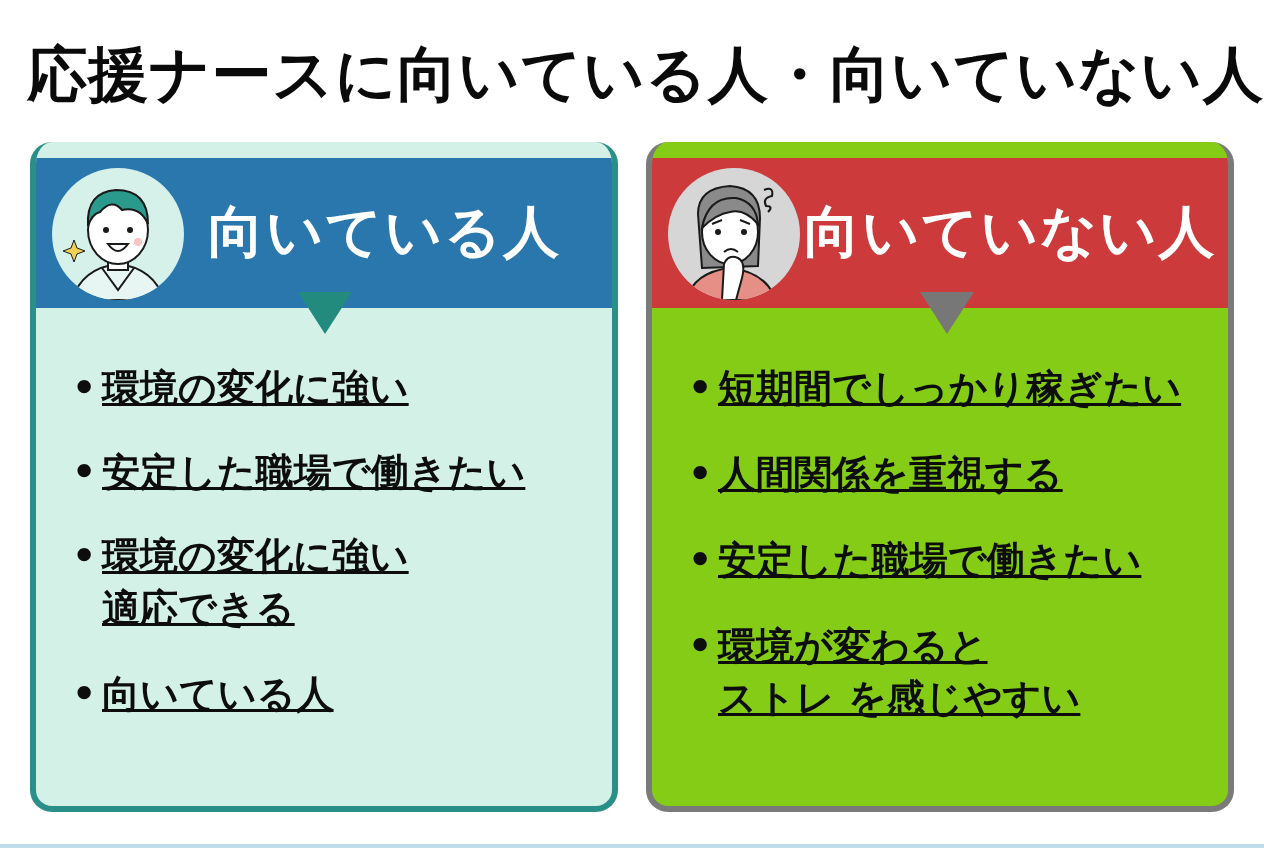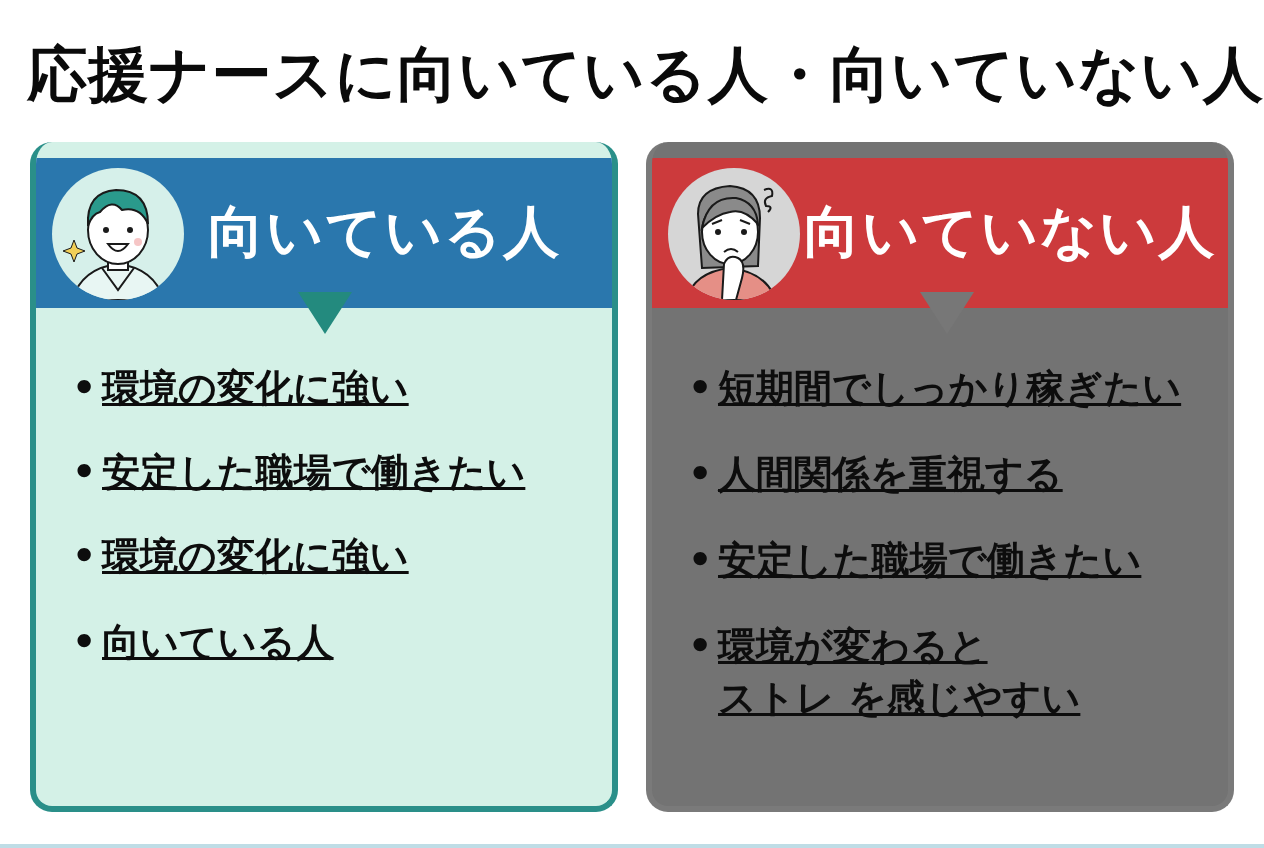--- a/index.html
+++ b/index.html
@@ -10,21 +10,21 @@
     position: absolute; left: 0; top: 44px; width: 1264px;
     text-align: right; font-size: 60px; font-weight: bold; letter-spacing: 1px;
     color: #0a0a0a; line-height: 60px;
   }
 
   .panel {
     position: absolute; top: 142px; height: 670px; width: 588px;
     border-radius: 22px; overflow: hidden;
   }
   .panel.good { left: 30px; border: 6px solid #2a8f89; border-top: none; background: #d4f1e7; }
-  .panel.bad  { left: 646px; border: 6px solid #7a7a7a; border-top: none; background: #737373; }
+  .panel.bad  { left: 646px; border: 6px solid #7a7a7a; border-top: none; background: #84cc16; }
 
   .panel .header {
     position: absolute; left: -6px; top: 16px; width: 708px; height: 150px;
   }
   .panel.good .header { background: #2a77ad; }
   .panel.bad .header  { background: #cc3a3c; }
 
   .avatar {
     position: absolute; left: 22px; top: 10px; width: 132px; height: 132px;
     border-radius: 50%; overflow: hidden;
@@ -90,20 +90,21 @@
       <span class="bullet">•</span>
       <span class="line">環境の変化に強い</span>
     </li>
     <li class="item">
       <span class="bullet">•</span>
       <span class="line">安定した職場で働きたい</span>
     </li>
     <li class="item multi">
       <span class="bullet">•</span>
       <span class="line">環境の変化に強い</span>
+      <span class="line">適応できる</span>
     </li>
     <li class="item multi">
       <span class="bullet">•</span>
       <span class="line">向いている人</span>
     </li>
   </ul>
 </section>
 
 <section class="panel bad">
   <div class="header">

